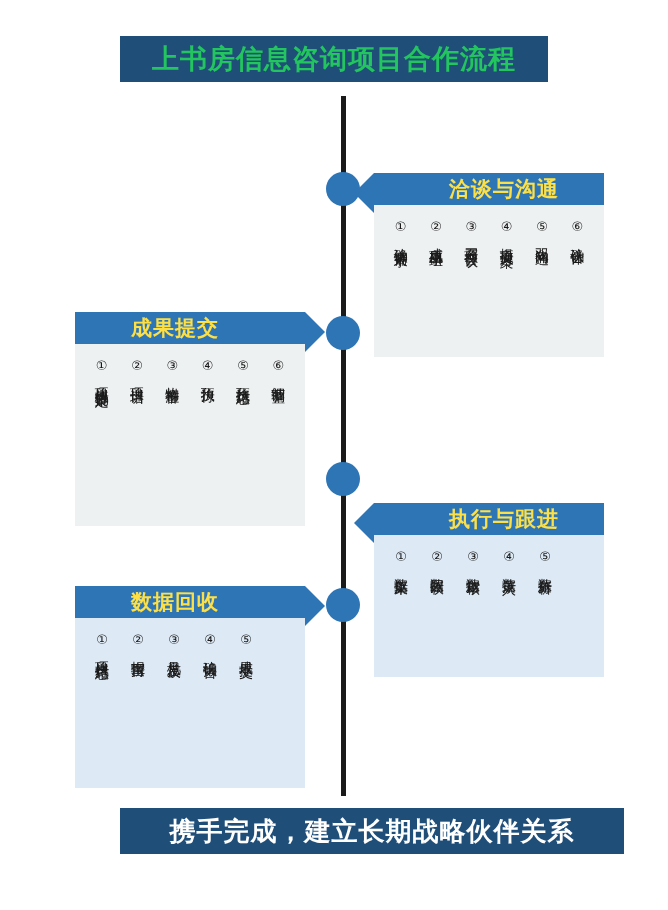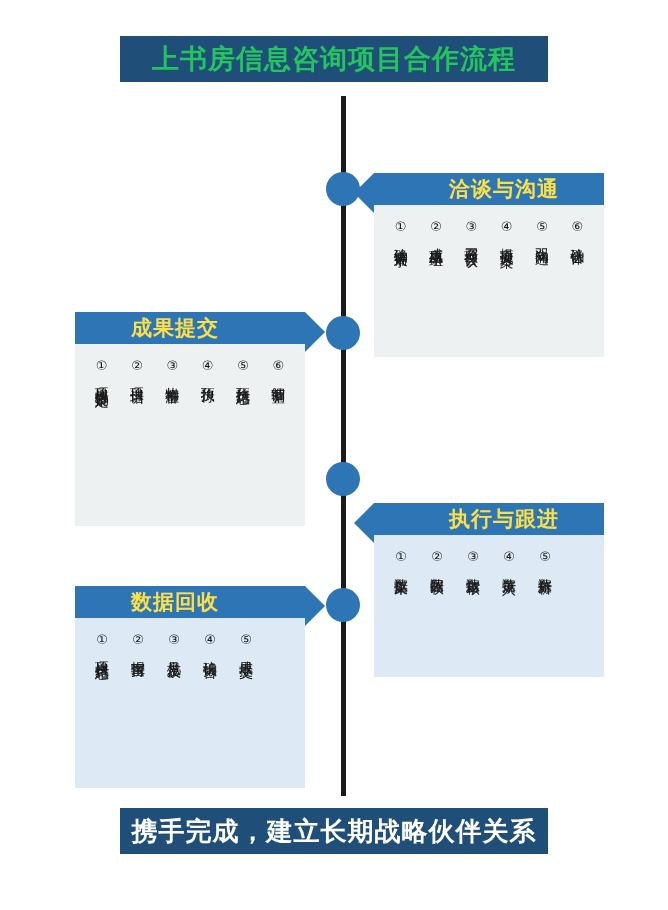--- a/index.html
+++ b/index.html
@@ -32,21 +32,21 @@
     font-size: 27px;
     font-weight: bold;
     letter-spacing: 1px;
   }
 
   
   .footer-bar {
     position: absolute;
     left: 120px;
     top: 808px;
-    width: 428px;
+    width: 504px;
     height: 46px;
     background: #1f4e79;
     display: flex;
     align-items: center;
     justify-content: center;
   }
   .footer-bar .footer-text {
     color: #ffffff;
     font-size: 26px;
     font-weight: bold;

